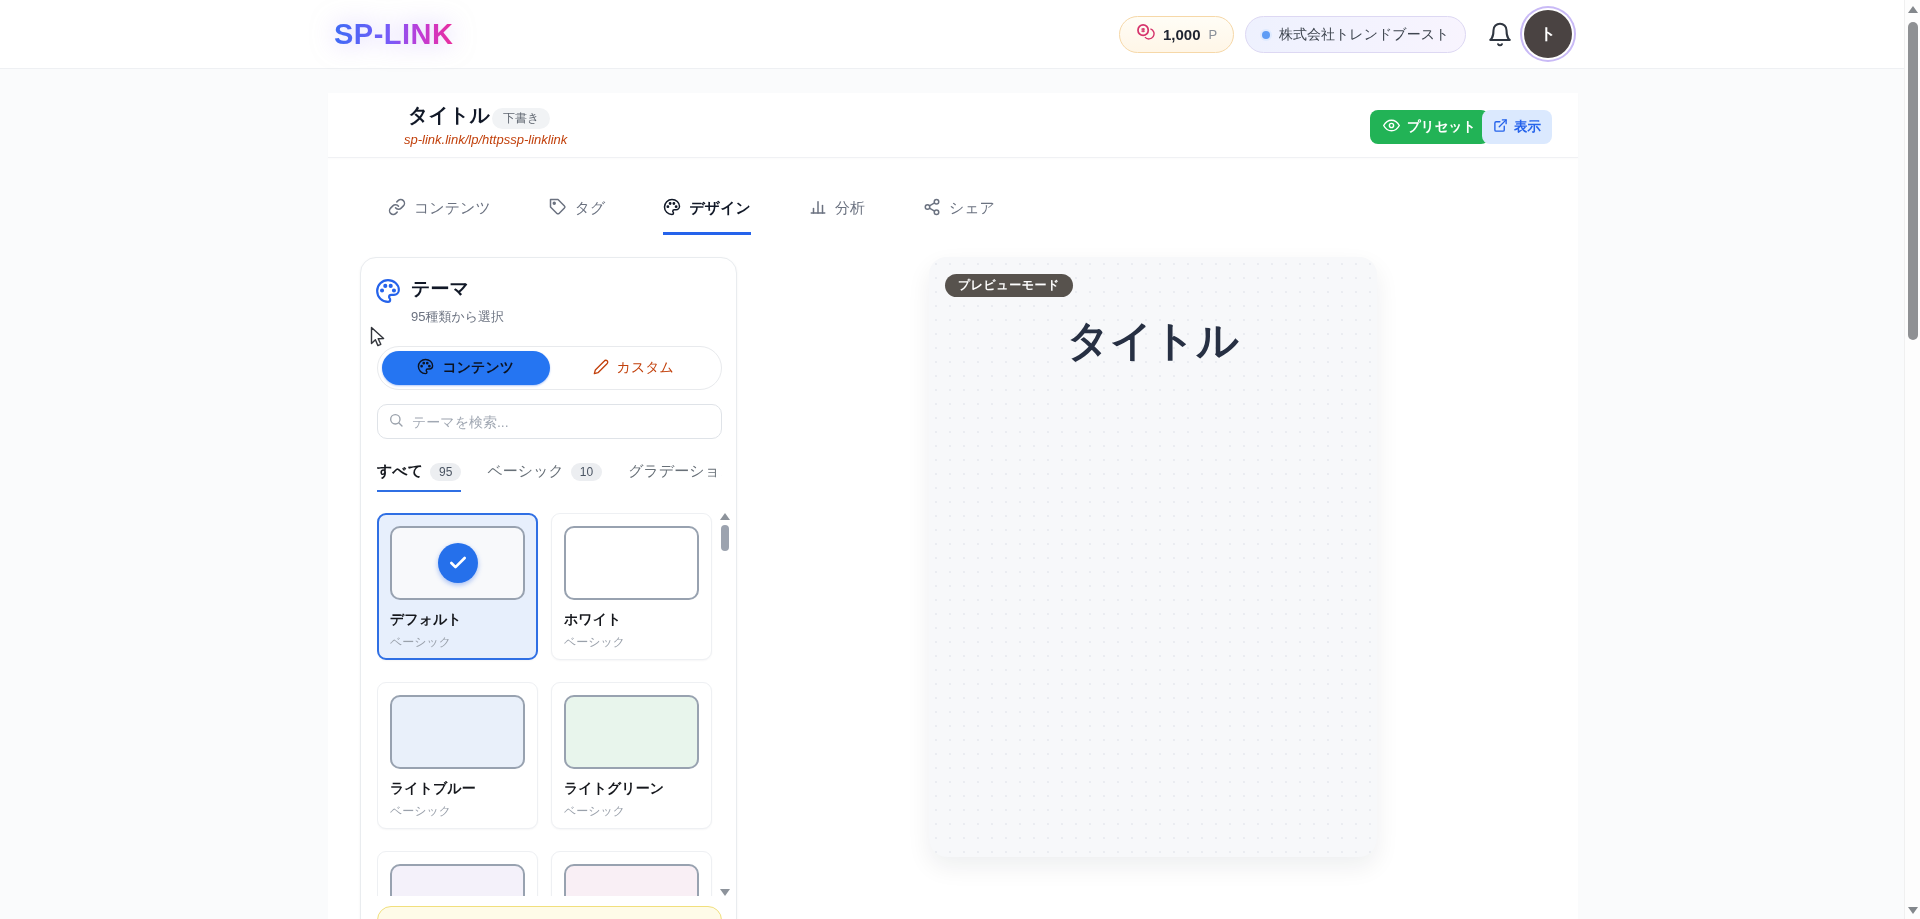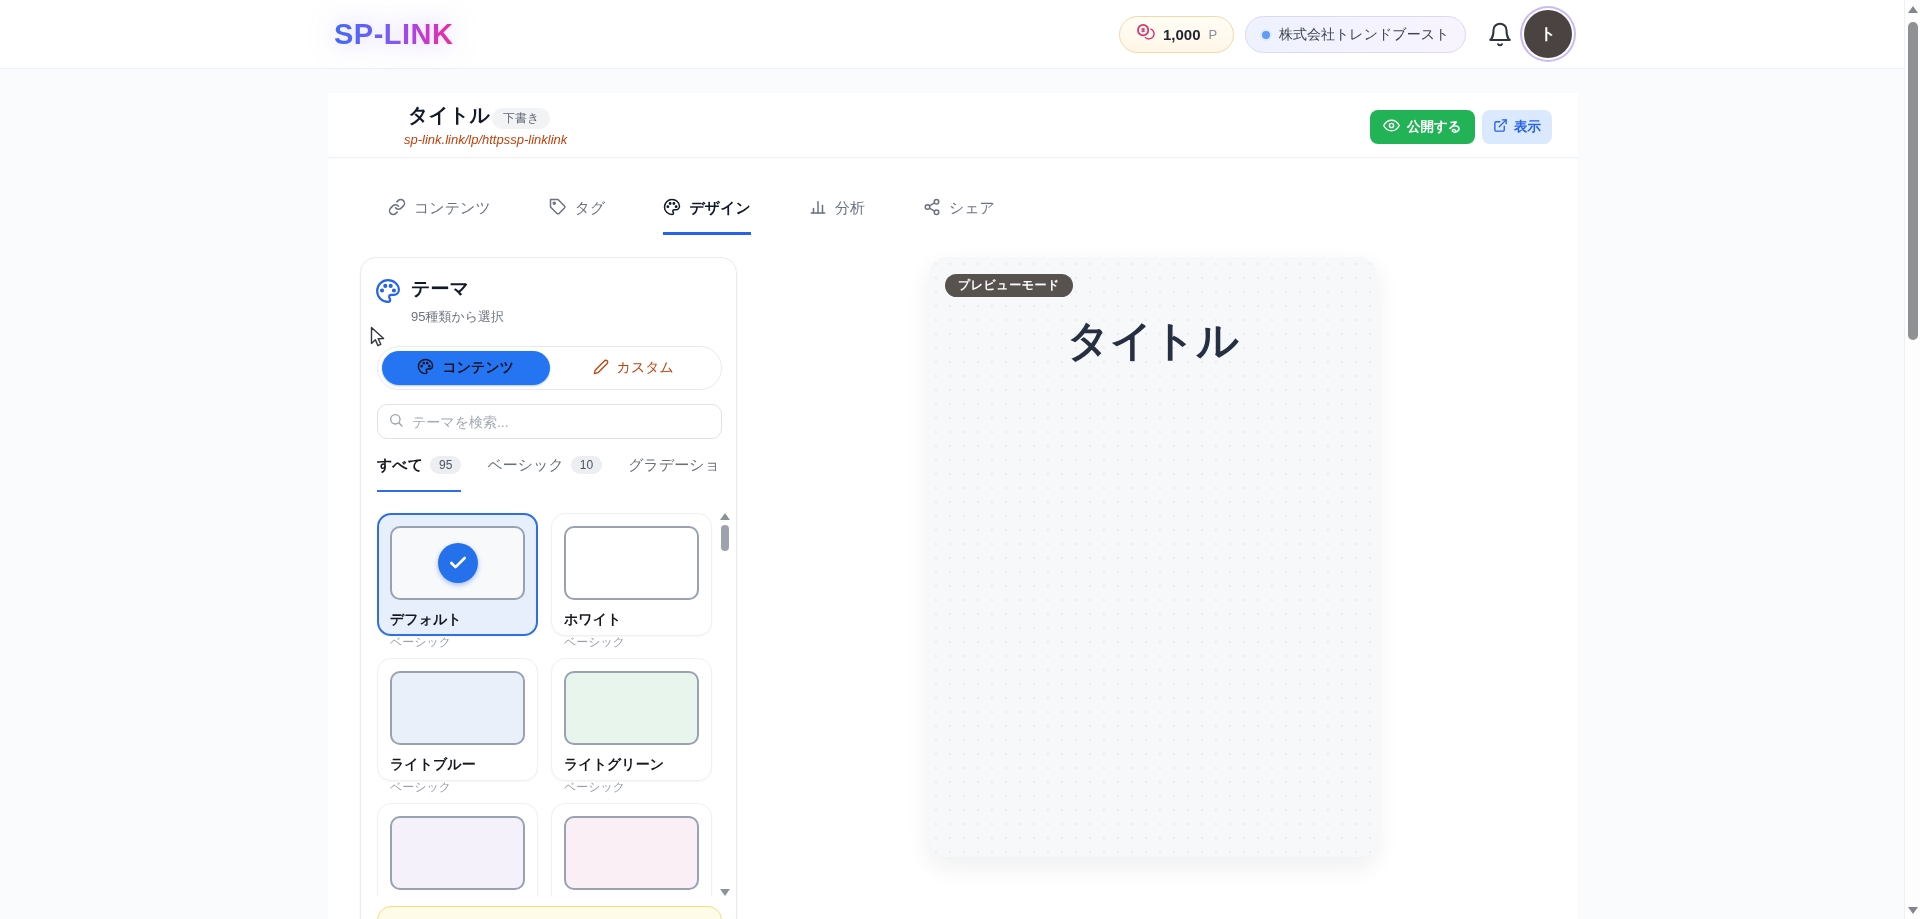--- a/index.html
+++ b/index.html
@@ -60,29 +60,29 @@
   .mode-seg { flex:1; display:flex; align-items:center; justify-content:center; gap:8px; font-size:14px; border-radius:18px;
     border:none; background:none; cursor:pointer; color:#c2410c; }
   .mode-seg.active { background:#2575f2; color:#0c1220; font-weight:600; box-shadow:0 1px 2px rgba(37,99,235,.35); }
 
   .search-box { position:absolute; left:16px; top:146px; width:345px; height:35px; border:1px solid #dfe3e8; border-radius:10px;
     display:flex; align-items:center; padding:0 10px; gap:8px; background:#fff; }
   .search-box input { border:none; outline:none; flex:1; font-size:14px; color:#374151; font-family:inherit; background:transparent; }
   .search-box input::placeholder { color:#a1a8b3; }
 
   .filter-row { position:absolute; left:16px; top:198px; width:345px; height:36px; display:flex; gap:26px; overflow:hidden; white-space:nowrap; }
-  .filter { display:flex; align-items:flex-start; gap:7px; font-size:15px; color:#687078; padding-bottom:9px; cursor:pointer;
+  .filter { display:flex; align-items:flex-end; gap:7px; font-size:15px; color:#687078; padding-bottom:9px; cursor:pointer;
     border:none; background:none; border-bottom:2.5px solid transparent; flex:0 0 auto; }
   .filter.active { color:#15181e; font-weight:700; border-bottom-color:#2f6fe4; }
   .filter-count { background:#eceef1; color:#4b5563; font-size:12px; font-weight:500; border-radius:10px; padding:2px 9px; }
   .filter-count:empty { display:none; }
 
   .theme-list { position:absolute; left:16px; top:255px; width:345px; height:383px; overflow:hidden; }
   .theme-grid { display:grid; grid-template-columns:161px 161px; gap:22px 13px; width:335px; }
-  .theme-card { height:123px; background:#fff; border:1px solid #eef0f3; border-radius:14px; padding:12px;
+  .theme-card { height:147px; background:#fff; border:1px solid #eef0f3; border-radius:9px; padding:12px;
     box-shadow:0 1px 2px rgba(17,24,39,.04); cursor:pointer; }
   .theme-card.selected { border:2px solid #2f6fe4; background:#e7effc; padding:11px; }
   .swatch { height:74px; border-radius:10px; border:2px solid #98a2b0; position:relative; }
   .check-circle { position:absolute; left:50%; top:50%; width:40px; height:40px; margin:-20px 0 0 -20px; border-radius:50%;
     background:#2570eb; display:flex; align-items:center; justify-content:center; box-shadow:0 2px 5px rgba(37,99,235,.4); }
   .theme-name { margin-top:11px; font-size:14px; font-weight:700; color:#16181d; }
   .theme-cat { margin-top:5px; font-size:12px; color:#9aa1ab; }
 
   .panel-scrollbar { position:absolute; right:5px; top:255px; width:12px; height:383px; }
   .panel-scroll-thumb { position:absolute; left:2px; top:12px; width:8px; height:26px; border-radius:4px; background:#9ca3af; cursor:pointer; }
@@ -163,21 +163,21 @@
   <span class="status-badge" style="z-index:6">下書き</span>
   <div class="page-url" style="z-index:6">sp-link.link/lp/httpssp-linklink</div>
 
   <button class="publish-btn" style="z-index:6">
     <span>
       <svg width="17" height="17" viewBox="0 0 24 24" fill="none" stroke="#fff" stroke-width="2">
         <path d="M1 12s4-7.5 11-7.5S23 12 23 12s-4 7.5-11 7.5S1 12 1 12z"></path>
           <circle cx="12" cy="12" r="3"></circle>
       </svg>
     </span>
-    <span>公開する</span>
+    <span>プリセット</span>
   </button>
   <button class="view-btn" style="z-index:6">
     <span>
       <svg width="15" height="15" viewBox="0 0 24 24" fill="none" stroke="#2563eb" stroke-width="2.2" stroke-linecap="round" stroke-linejoin="round">
         <path d="M18 13v6a2 2 0 0 1-2 2H5a2 2 0 0 1-2-2V8a2 2 0 0 1 2-2h6"></path>
           <polyline points="15 3 21 3 21 9"></polyline>
           <line x1="10" y1="14" x2="21" y2="3"></line>
       </svg>
     </span>
     <span>表示</span>

